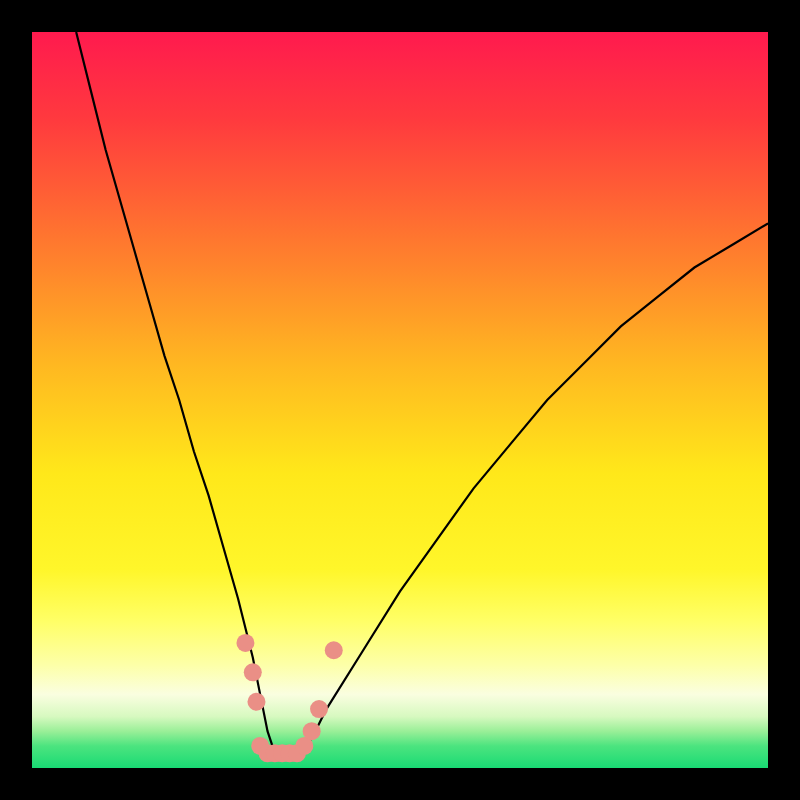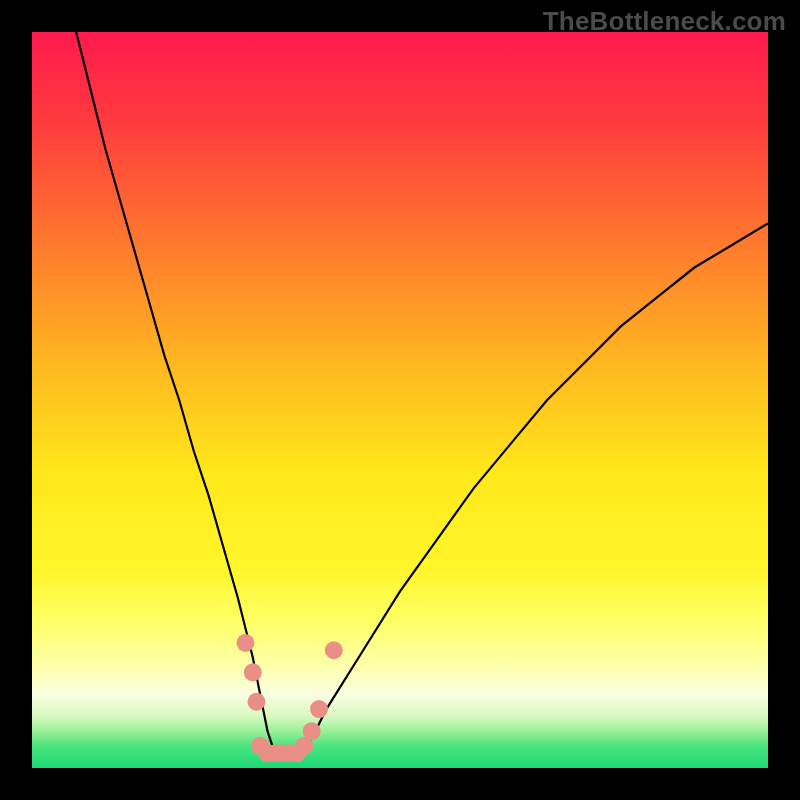--- a/index.html
+++ b/index.html
@@ -72,14 +72,13 @@
           <circle cx="250.24" cy="721.28" r="9" fill="#ea8f86"></circle>
           <circle cx="257.60" cy="721.28" r="9" fill="#ea8f86"></circle>
           <circle cx="264.96" cy="721.28" r="9" fill="#ea8f86"></circle>
           <circle cx="272.32" cy="713.92" r="9" fill="#ea8f86"></circle>
           <circle cx="279.68" cy="699.20" r="9" fill="#ea8f86"></circle>
           <circle cx="287.04" cy="677.12" r="9" fill="#ea8f86"></circle>
           <circle cx="301.76" cy="618.24" r="9" fill="#ea8f86"></circle>
         </g>
     </svg>
   </div>
-  <div class="watermark">TheBottleneck.com</div>
 </div>
 
 </body></html>

